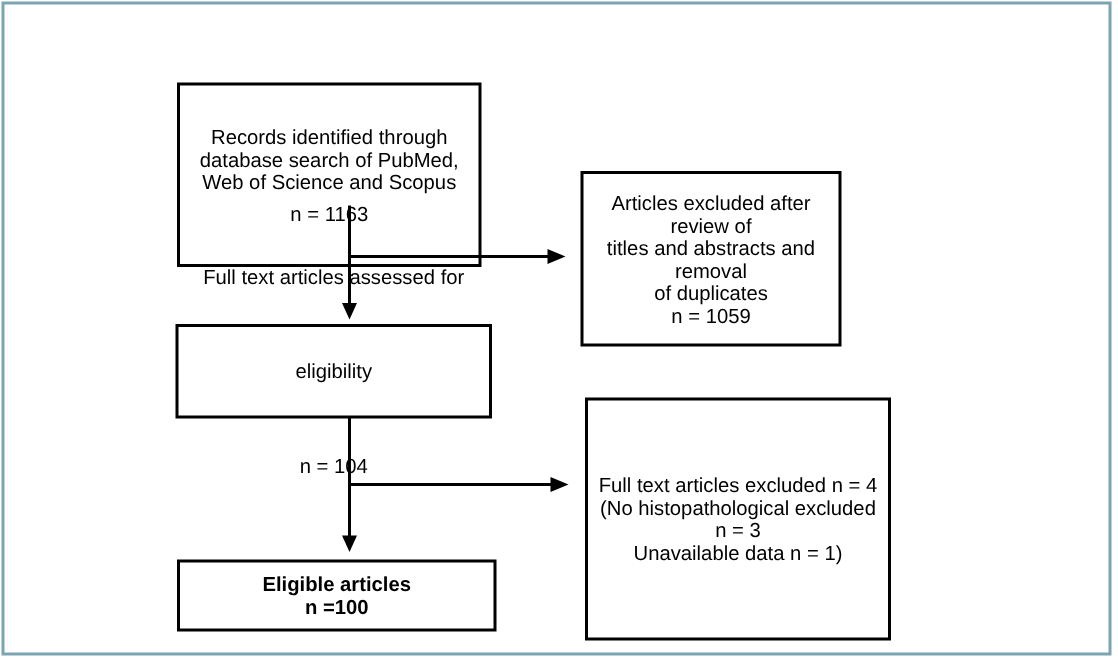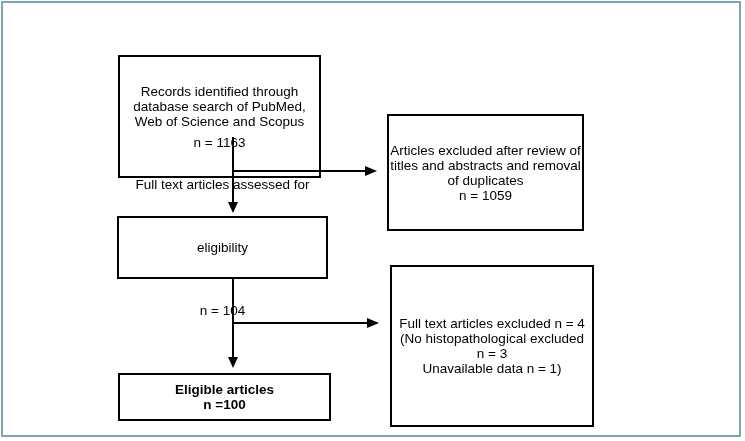--- a/index.html
+++ b/index.html
@@ -36,21 +36,21 @@
     align-items: center;
     text-align: center;
     font-size: 13.5px;
     line-height: 15px;
     color: #000000;
   }
   .box p { margin: 0; }
   .box p.count-gap { margin-top: 6px; }
 
   .box-records   { left: 118px; top: 15px;  width: 203px; height: 123px; margin-top: 40px; }
-  .box-excluded1 { left: 387px; top: 114px; width: 197px; height: 117px; }
+  .box-excluded1 { left: 387px; top: 114px; width: 174px; height: 117px; }
   .box-fulltext  { left: 117px; top: 216px; width: 211px; height: 63px; gap: 48px;  }
   .box-excluded2 { left: 390px; top: 265px; width: 204px; height: 162px; }
   .box-eligible  { left: 118px; top: 373px; width: 213px; height: 48px; font-weight: bold;  }
 
   svg.arrows {
     position: absolute;
     left: 0;
     top: 0;
     width: 745px;
     height: 441px;

